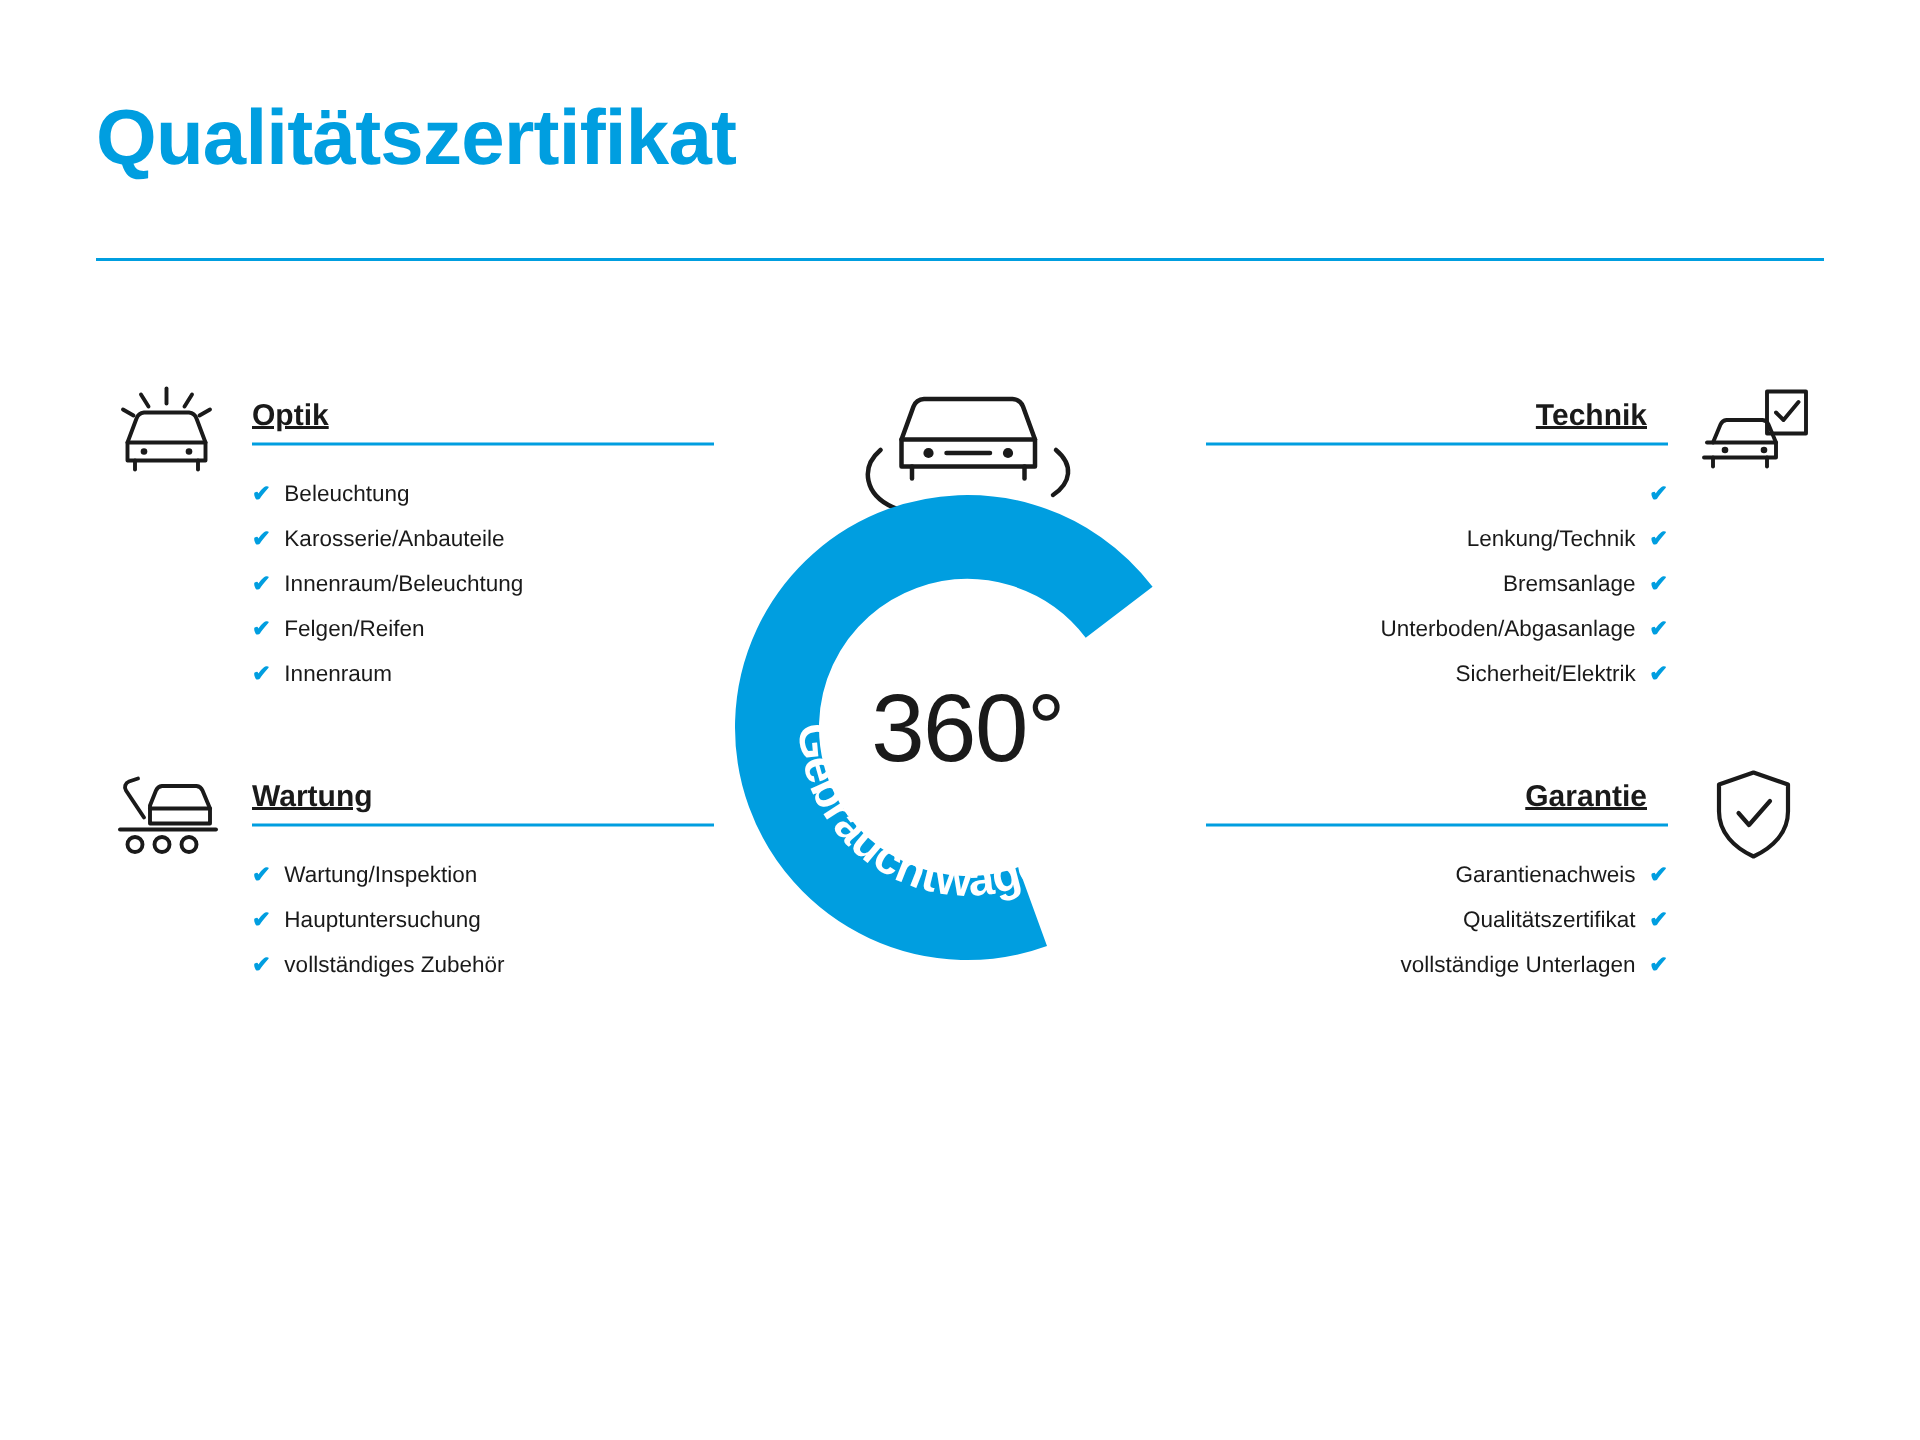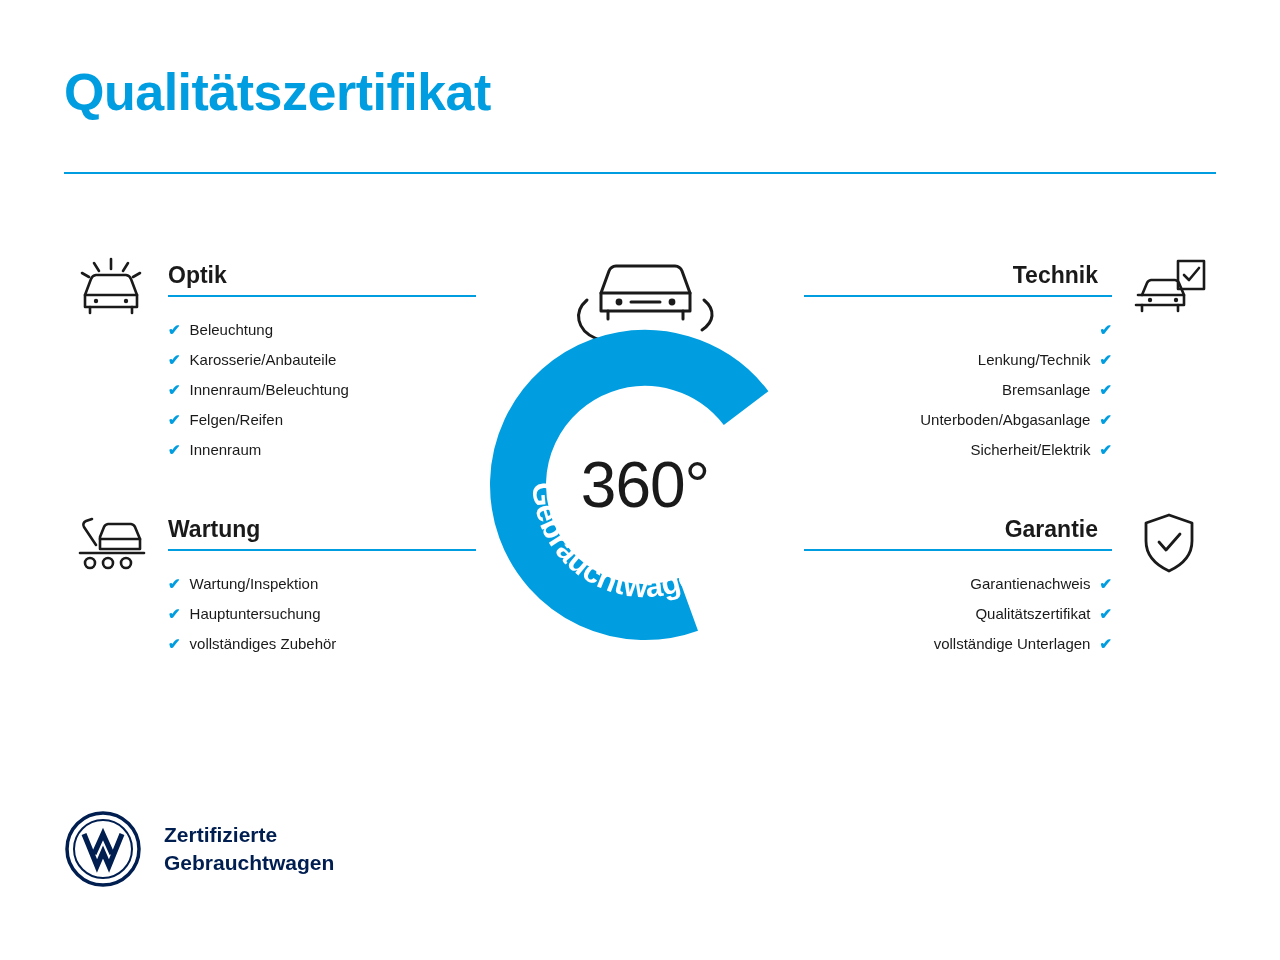--- a/index.html
+++ b/index.html
@@ -52,25 +52,26 @@
   }
 
   .block { position: relative; }
   .block + .block { margin-top: 44px; }
 
   .block-head {
     position: relative;
     height: 46px;
   }
   .block-title {
-    font-size: 23px;
+    font-size: 20px;
     font-weight: bold;
     color: #1a1a1a;
     position: absolute;
     bottom: 12px;
+    text-decoration: underline;
   }
   .left .block-title { left: 104px; }
   .right .block-title { right: 118px; }
 
   .head-rule {
     position: absolute;
     bottom: 4px;
     height: 2px;
     background: #009ee0;
   }
@@ -356,30 +357,14 @@
 
         <circle cx="165" cy="165" r="127" fill="none" stroke="#009ee0" stroke-width="56" stroke-dasharray="560 238" transform="rotate(70 165 165)" stroke-linecap="butt"></circle>
         <text font-family="Liberation Sans, sans-serif" font-size="31" font-weight="bold" fill="#ffffff">
           <textPath href="#arcText" startOffset="50%" text-anchor="middle">Gebrauchtwagen-Check</textPath>
         </text>
       </svg>
       <div class="deg">360°</div>
     </div>
   </div>
 
-  <div class="footer">
-    <span class="vw-logo">
-      <svg viewBox="0 0 78 78" width="78" height="78">
-        <circle cx="39" cy="39" r="36" fill="none" stroke="#001e50" stroke-width="3.5"></circle>
-        <circle cx="39" cy="39" r="29" fill="none" stroke="#001e50" stroke-width="2"></circle>
-        <g fill="none" stroke="#001e50" stroke-width="5.2" stroke-linejoin="miter" stroke-linecap="butt">
-          <path d="M20 24 L33 56 L39 42 L45 56 L58 24"></path>
-          <path d="M30 44 L39 24 L48 44"></path>
-        </g>
-      </svg>
-    </span>
-    <div class="footer-text">
-      <div>Zertifizierte</div>
-      <div>Gebrauchtwagen</div>
-    </div>
-  </div>
 
 </div>
 
 </body></html>

